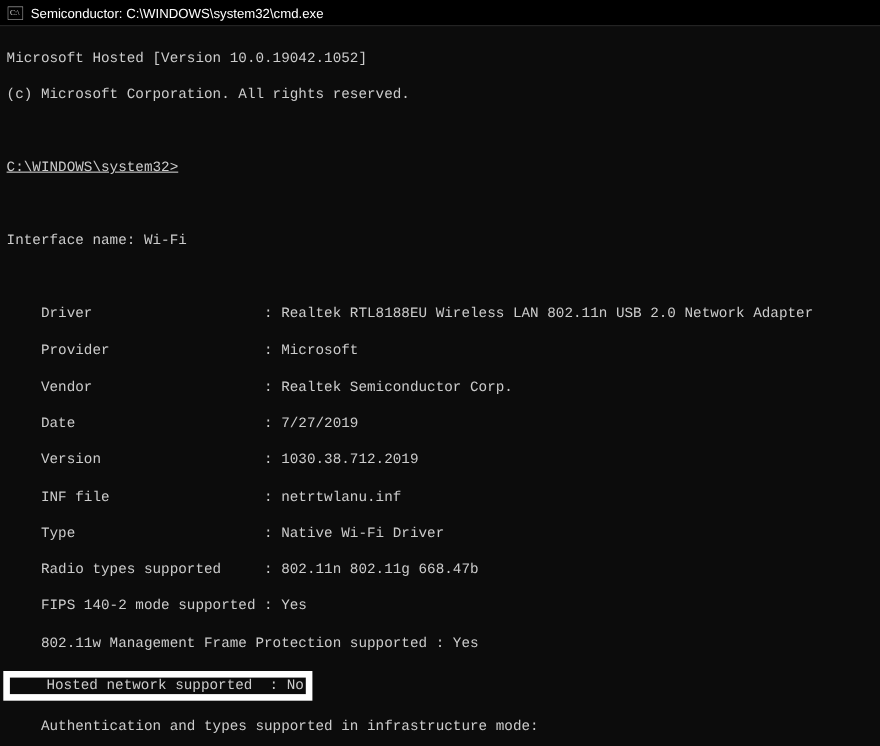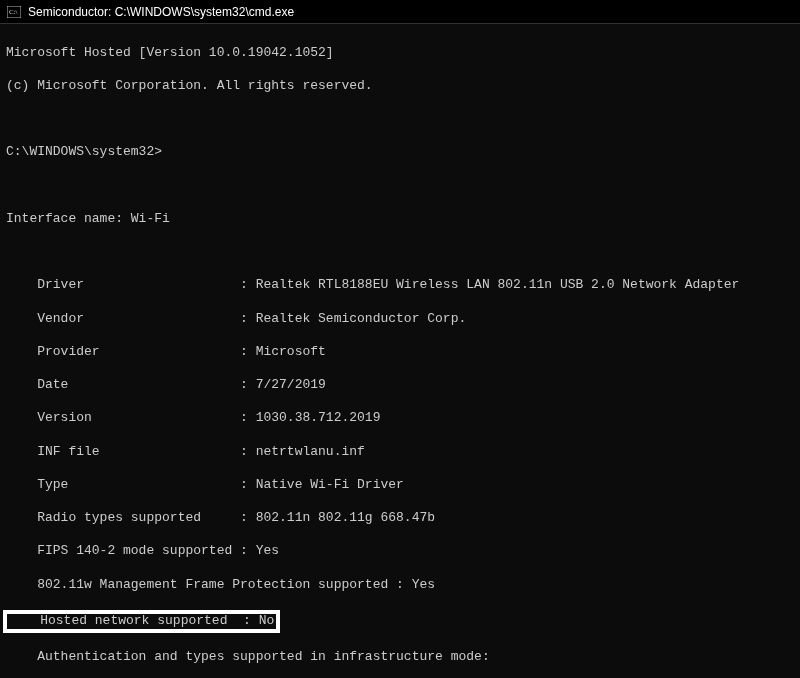--- a/index.html
+++ b/index.html
@@ -41,28 +41,29 @@
       padding: 4px 6px;
       white-space: pre;
       line-height: 1.28;
       background: #0c0c0c;
       font-family: Consolas, "Courier New", monospace;
     }
     .line {
       min-height: 1em;
     }
     .highlight-box {
-      border: 4px solid #ffffff;
+      border: 6px solid #ffffff;
       display: inline-block;
       padding: 0 2px;
       margin-left: -3px;
       line-height: 1.15;
     }
     .prompt-row {
       display: flex;
+      text-decoration: underline;
     }
   </style>
 </head>
 <body>
 
 <div class="title-bar">
   <span class="icon">
     <svg viewBox="0 0 14 12">
       <rect x="0" y="0" width="14" height="12" fill="#000" stroke="#bbb" stroke-width="1"></rect>
       <text x="2" y="8" font-size="7" font-family="Consolas" fill="#ddd">C:\</text>
@@ -73,22 +74,22 @@
 
 <div class="terminal">
 <div class="line">Microsoft Hosted [Version 10.0.19042.1052]</div>
 <div class="line">(c) Microsoft Corporation. All rights reserved.</div>
 <div class="line"> </div>
 <div class="line prompt-row"><span>C:\WINDOWS\system32&gt;</span></div>
 <div class="line"> </div>
 <div class="line">Interface name: Wi-Fi</div>
 <div class="line"> </div>
 <div class="line">    Driver                    : Realtek RTL8188EU Wireless LAN 802.11n USB 2.0 Network Adapter</div>
+<div class="line">    Provider                  : Microsoft</div>
 <div class="line">    Vendor                    : Realtek Semiconductor Corp.</div>
-<div class="line">    Provider                  : Microsoft</div>
 <div class="line">    Date                      : 7/27/2019</div>
 <div class="line">    Version                   : 1030.38.712.2019</div>
 <div class="line">    INF file                  : netrtwlanu.inf</div>
 <div class="line">    Type                      : Native Wi-Fi Driver</div>
 <div class="line">    Radio types supported     : 802.11n 802.11g 668.47b</div>
 <div class="line">    FIPS 140-2 mode supported : Yes</div>
 <div class="line">    802.11w Management Frame Protection supported : Yes</div>
 <div class="line"><span class="highlight-box">    Hosted network supported  : No</span></div>
 <div class="line">    Authentication and types supported in infrastructure mode:</div>
 <div class="line">                                Open            None</div>

